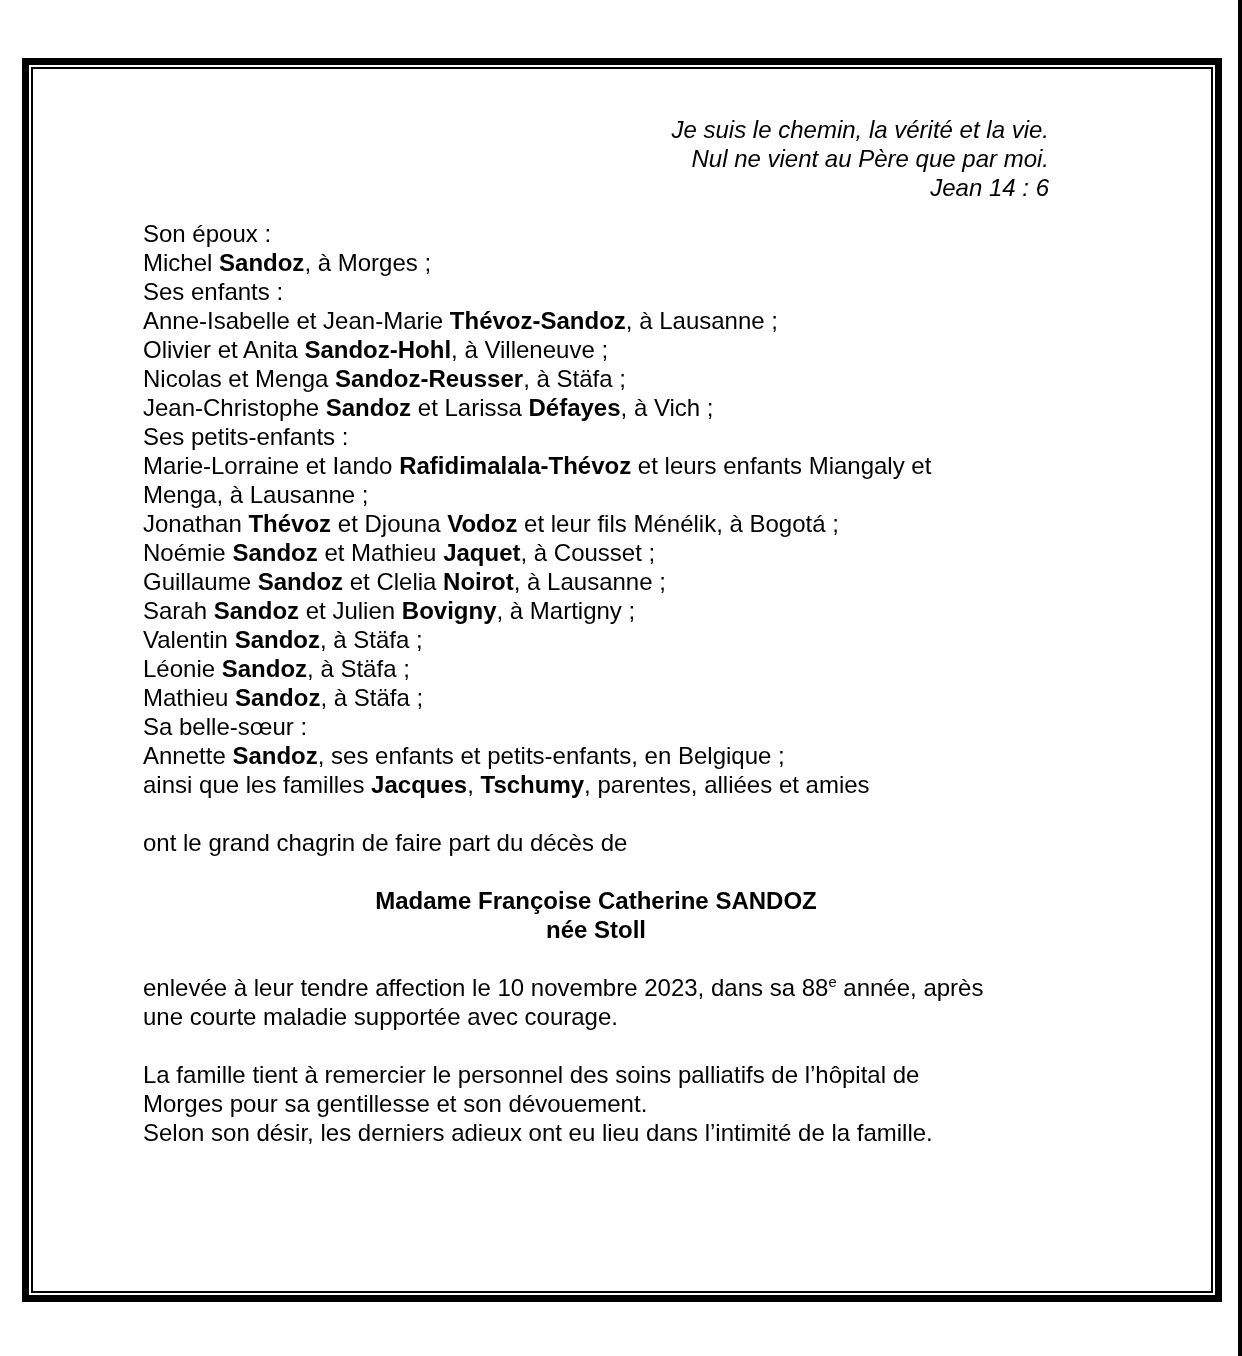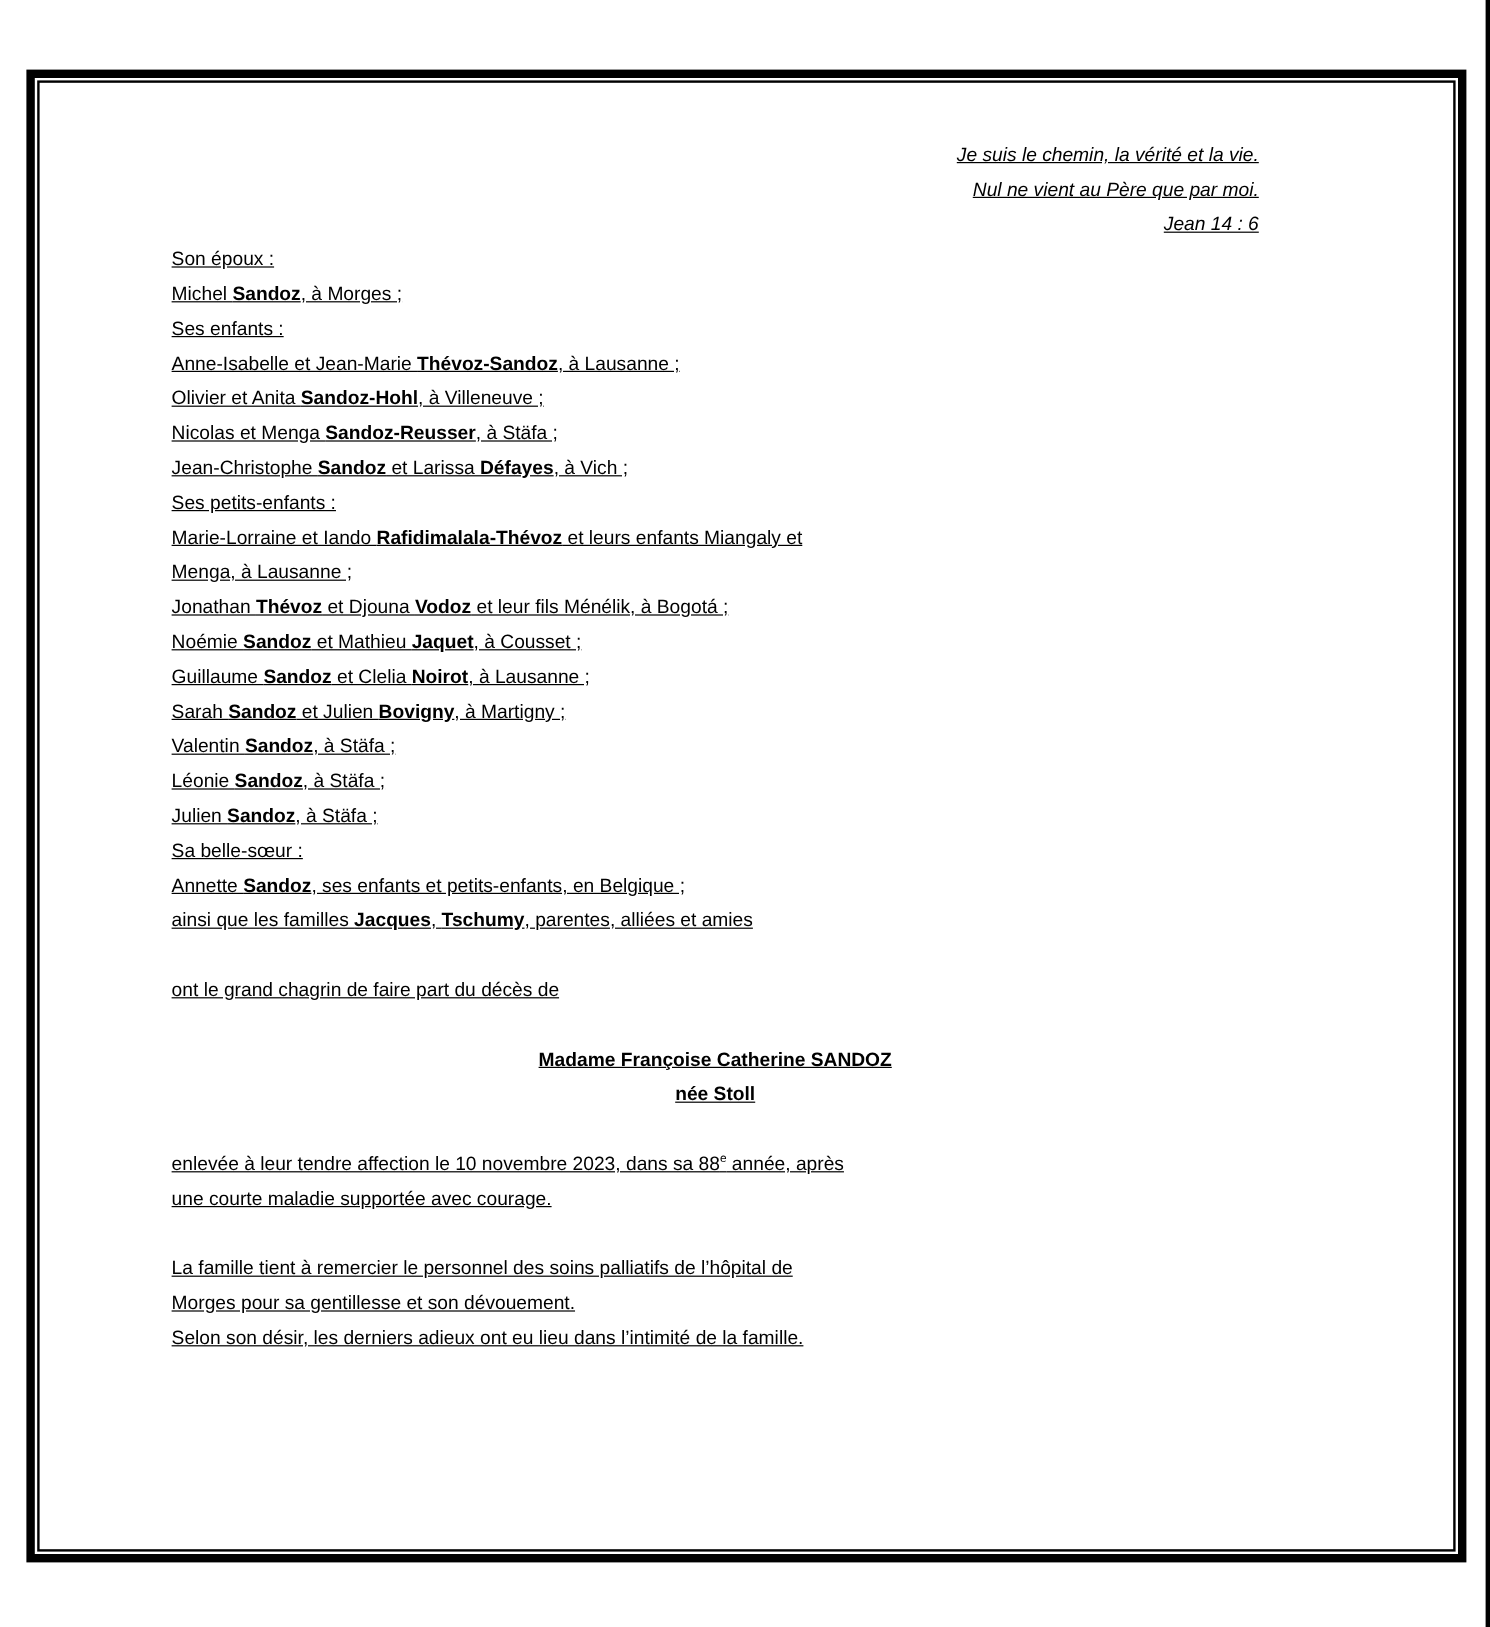--- a/index.html
+++ b/index.html
@@ -29,31 +29,30 @@
   .frame-inner {
     width: 100%; height: 100%;
     border: 2px solid #000000;
     background: #ffffff;
     position: relative;
   }
   .text-column {
     position: absolute;
     left: 110px; top: 0;
     width: 906px;
-    font-size: 16px;
+    font-size: 24px;
     line-height: 29px;
-    text-decoration: underline;
   }
   .section { margin-top: 29px; }
   .epigraph {
     margin-top: 46px;
     text-align: right;
     font-style: italic;
   }
-  .family-list { }
+  .family-list { margin-top: 17px; }
   .centered { text-align: center; }
   .b { font-weight: 700; }
   sup {
     font-size: 62%;
     vertical-align: super;
     line-height: 0;
   }
 </style>
 </head>
 <body>
@@ -80,21 +79,21 @@
           <div class="line"><span>Jean-Christophe </span><span class="b">Sandoz</span><span> et Larissa </span><span class="b">Défayes</span><span>, à Vich ;</span></div>
           <div class="line"><span>Ses petits-enfants :</span></div>
           <div class="line"><span>Marie-Lorraine et Iando </span><span class="b">Rafidimalala-Thévoz</span><span> et leurs enfants Miangaly et</span></div>
           <div class="line"><span>Menga, à Lausanne ;</span></div>
           <div class="line"><span>Jonathan </span><span class="b">Thévoz</span><span> et Djouna </span><span class="b">Vodoz</span><span> et leur fils Ménélik, à Bogotá ;</span></div>
           <div class="line"><span>Noémie </span><span class="b">Sandoz</span><span> et Mathieu </span><span class="b">Jaquet</span><span>, à Cousset ;</span></div>
           <div class="line"><span>Guillaume </span><span class="b">Sandoz</span><span> et Clelia </span><span class="b">Noirot</span><span>, à Lausanne ;</span></div>
           <div class="line"><span>Sarah </span><span class="b">Sandoz</span><span> et Julien </span><span class="b">Bovigny</span><span>, à Martigny ;</span></div>
           <div class="line"><span>Valentin </span><span class="b">Sandoz</span><span>, à Stäfa ;</span></div>
           <div class="line"><span>Léonie </span><span class="b">Sandoz</span><span>, à Stäfa ;</span></div>
-          <div class="line"><span>Julien </span><span class="b">Sandoz</span><span>, à Stäfa ;</span></div>
+          <div class="line"><span>Mathieu </span><span class="b">Sandoz</span><span>, à Stäfa ;</span></div>
           <div class="line"><span>Sa belle-sœur :</span></div>
           <div class="line"><span>Annette </span><span class="b">Sandoz</span><span>, ses enfants et petits-enfants, en Belgique ;</span></div>
           <div class="line"><span>ainsi que les familles </span><span class="b">Jacques</span><span>, </span><span class="b">Tschumy</span><span>, parentes, alliées et amies</span></div>
         </div>
 
       <div class="section">
           <div class="line"><span>ont le grand chagrin de faire part du décès de</span></div>
         </div>
 
       <div class="section centered">

